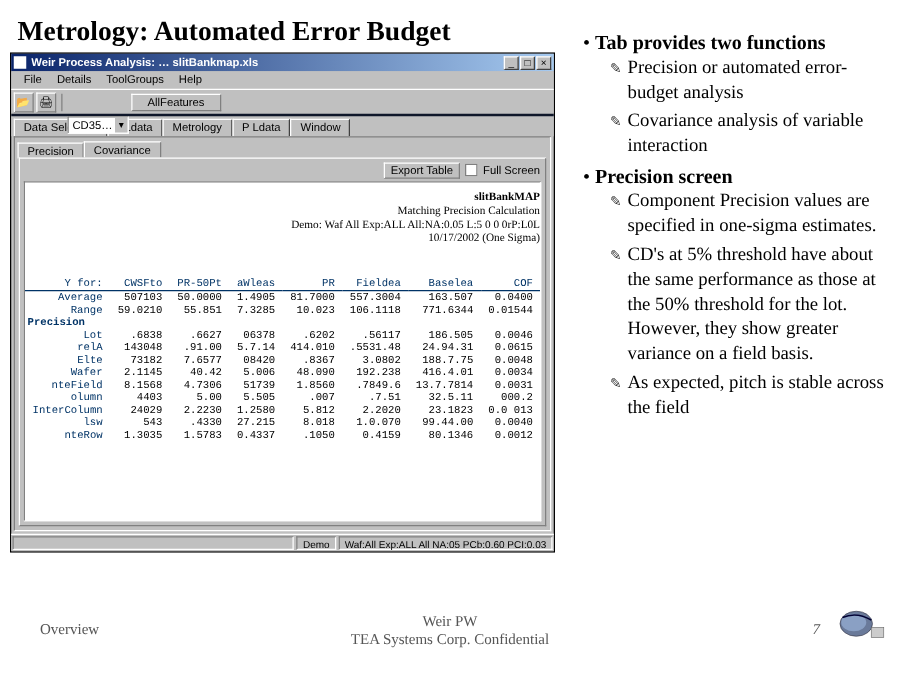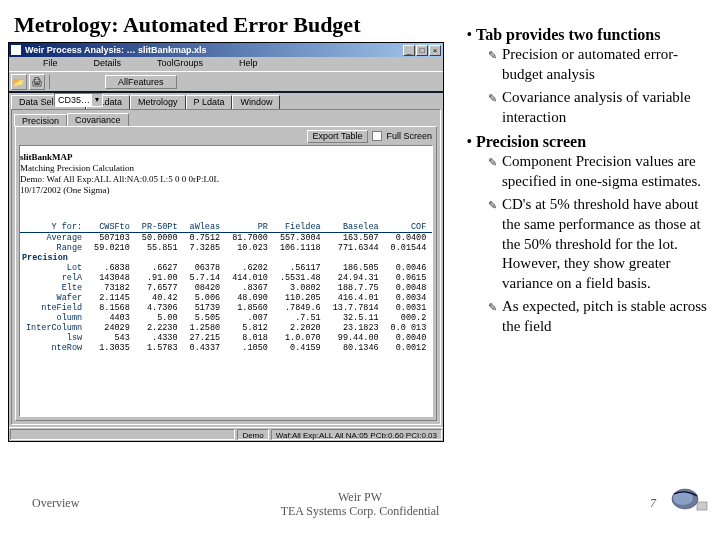--- a/index.html
+++ b/index.html
@@ -8,21 +8,21 @@
   .slide-title { position: absolute; top: 12px; left: 14px; font-size: 22px; font-weight: bold; color: #000; }
   
   .app-window { position: absolute; top: 42px; left: 8px; width: 436px; height: 400px; border: 1px solid #000; background: #c0c0c0; font-family: Tahoma, Arial, sans-serif; font-size: 10px; color: #000; }
   
   .titlebar { height: 14px; background: linear-gradient(to right, #0a246a, #a6caf0); display: flex; align-items: center; padding: 0 2px; }
   .titlebar-icon { width: 10px; height: 10px; background: #fff; margin-right: 4px; }
   .titlebar-text { color: #fff; font-size: 9px; font-weight: bold; flex: 1; white-space: nowrap; overflow: hidden; }
   .winbtn { width: 12px; height: 11px; background: #c0c0c0; border: 1px solid #fff; border-right-color: #404040; border-bottom-color: #404040; margin-left: 1px; font-size: 8px; line-height: 9px; text-align: center; font-family: Arial; }
   
   .menubar { height: 14px; background: #c0c0c0; display: flex; padding: 0 4px; font-size: 9px; }
-  .menubar span { padding: 1px 6px; margin-left: 24px; }
+  .menubar span { padding: 1px 6px; }
   
   .toolbar { height: 20px; background: #c0c0c0; border-top: 1px solid #fff; display: flex; align-items: center; padding: 0 2px; gap: 2px; }
   .tbtn { width: 16px; height: 16px; border: 1px solid #fff; border-right-color: #808080; border-bottom-color: #808080; text-align: center; font-size: 9px; line-height: 14px; }
   .sep { width: 1px; height: 14px; background: #808080; margin: 0 2px; }
   .combo { height: 14px; background: #fff; border: 1px solid #808080; border-right-color: #fff; border-bottom-color: #fff; font-size: 9px; padding: 0 12px 0 3px; position: relative; line-height: 12px; margin-top: 36px; }
   .combo::after { content: "▾"; position: absolute; right: 0; top: 0; width: 10px; height: 12px; background: #c0c0c0; text-align: center; font-size: 8px; }
   .tool-btn-text { height: 14px; border: 1px solid #fff; border-right-color: #808080; border-bottom-color: #808080; font-size: 9px; padding: 0 12px; line-height: 12px; }
   
   .tabbar-outer { height: 18px; background: #c0c0c0; border-top: 2px solid #0f172a; display: flex; align-items: flex-end; padding: 0 2px; }
   .otab { height: 14px; border: 1px solid #fff; border-bottom: none; border-right-color: #404040; padding: 1px 7px 0; font-size: 9px; background: #c0c0c0; }
@@ -31,21 +31,21 @@
   .inner-tabs { height: 16px; display: flex; align-items: flex-end; padding: 2px 2px 0; gap: 0; }
   .itab { height: 13px; border: 1px solid #fff; border-bottom: none; border-right-color: #808080; padding: 1px 7px 0; font-size: 9px; background: #c0c0c0; }
   .itab.active { background: #c0c0c0; border-bottom: 1px solid #c0c0c0; margin-bottom: -1px; }
   
   .inner-panel { position: absolute; top: 16px; left: 3px; right: 3px; bottom: 3px; background: #c0c0c0; border: 1px solid #fff; border-right-color: #808080; border-bottom-color: #808080; }
   .ctl-row { height: 18px; display: flex; align-items: center; gap: 4px; padding: 2px 4px; font-size: 9px; }
   .btn-expt { height: 13px; border: 1px solid #fff; border-right-color: #808080; border-bottom-color: #808080; padding: 0 5px; line-height: 11px; }
   .cb { width: 10px; height: 10px; background: #fff; border: 1px solid #808080; }
   
   .white-panel { position: absolute; top: 18px; left: 3px; right: 3px; bottom: 3px; background: #fff; border: 1px solid #808080; border-right-color: #fff; border-bottom-color: #fff; overflow: hidden; }
-  .report-head { text-align: left; font-size: 9px; padding: 6px 0 2px; line-height: 11px; font-family: "Times New Roman", serif; }
+  .report-head { text-align: right; font-size: 9px; padding: 6px 0 2px; line-height: 11px; font-family: "Times New Roman", serif; }
   .report-head .rh1 { font-weight: bold; }
   
   .data-table { margin: 24px auto 0; font-size: 8.5px; font-family: "Courier New", monospace; border-collapse: collapse; }
   .data-table td, .data-table th { padding: 0 6px; text-align: right; white-space: nowrap; }
   .data-table td:first-child { text-align: right; min-width: 56px; }
   .data-table .hdr td { border-bottom: 1px solid #003366; color: #003366; }
   .data-table .sec td:first-child { font-weight: bold; text-align: left; padding-left: 2px; }
   .data-table .row-label { color: #003366; }
   
   .statusbar { position: absolute; bottom: 0; left: 0; right: 0; height: 14px; background: #c0c0c0; border-top: 1px solid #fff; display: flex; font-size: 8px; }
@@ -129,21 +129,21 @@
                 <td>PR</td>
                 <td>Fieldea</td>
                 <td>Baselea</td>
                 <td>COF</td>
                 <td></td>
               </tr>
               <tr>
                 <td class="row-label">Average</td>
                 <td>507103</td>
                 <td>50.0000</td>
-                <td>0.7512</td>
+                <td>1.4905</td>
                 <td>81.7000</td>
                 <td>557.3004</td>
                 <td>163.507</td>
                 <td>0.0400</td>
                 <td>0.0540</td>
               </tr>
               <tr>
                 <td class="row-label">Range</td>
                 <td>59.0210</td>
                 <td>55.851</td>
@@ -189,21 +189,21 @@
                 <td>188.7.75</td>
                 <td>0.0048</td>
                 <td>0.0046</td>
               </tr>
               <tr>
                 <td class="row-label">Wafer</td>
                 <td>2.1145</td>
                 <td>40.42</td>
                 <td>5.006</td>
                 <td>48.090</td>
-                <td>110.205</td>
+                <td>192.238</td>
                 <td>416.4.01</td>
                 <td>0.0034</td>
                 <td>0.0152</td>
               </tr>
               <tr>
                 <td class="row-label">nteField</td>
                 <td>8.1568</td>
                 <td>4.7306</td>
                 <td>51739</td>
                 <td>1.8560</td>

